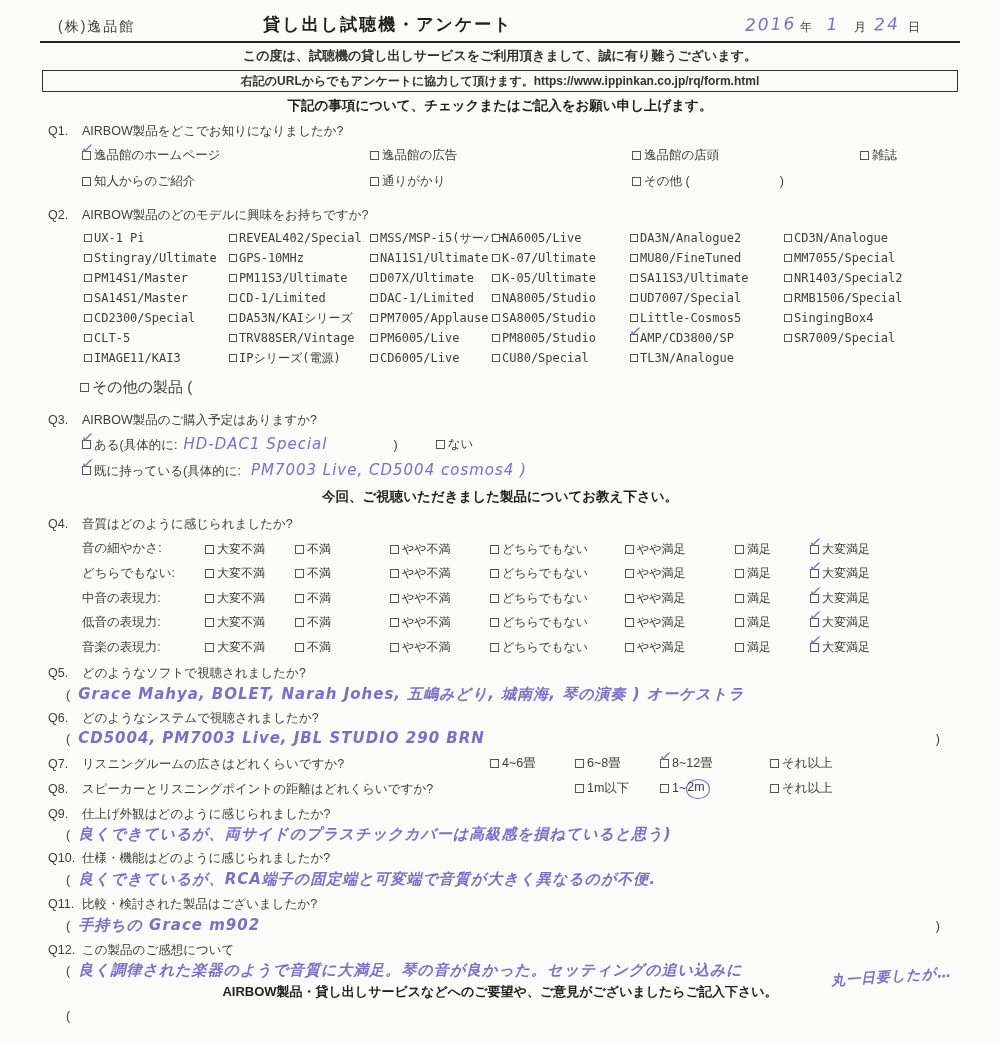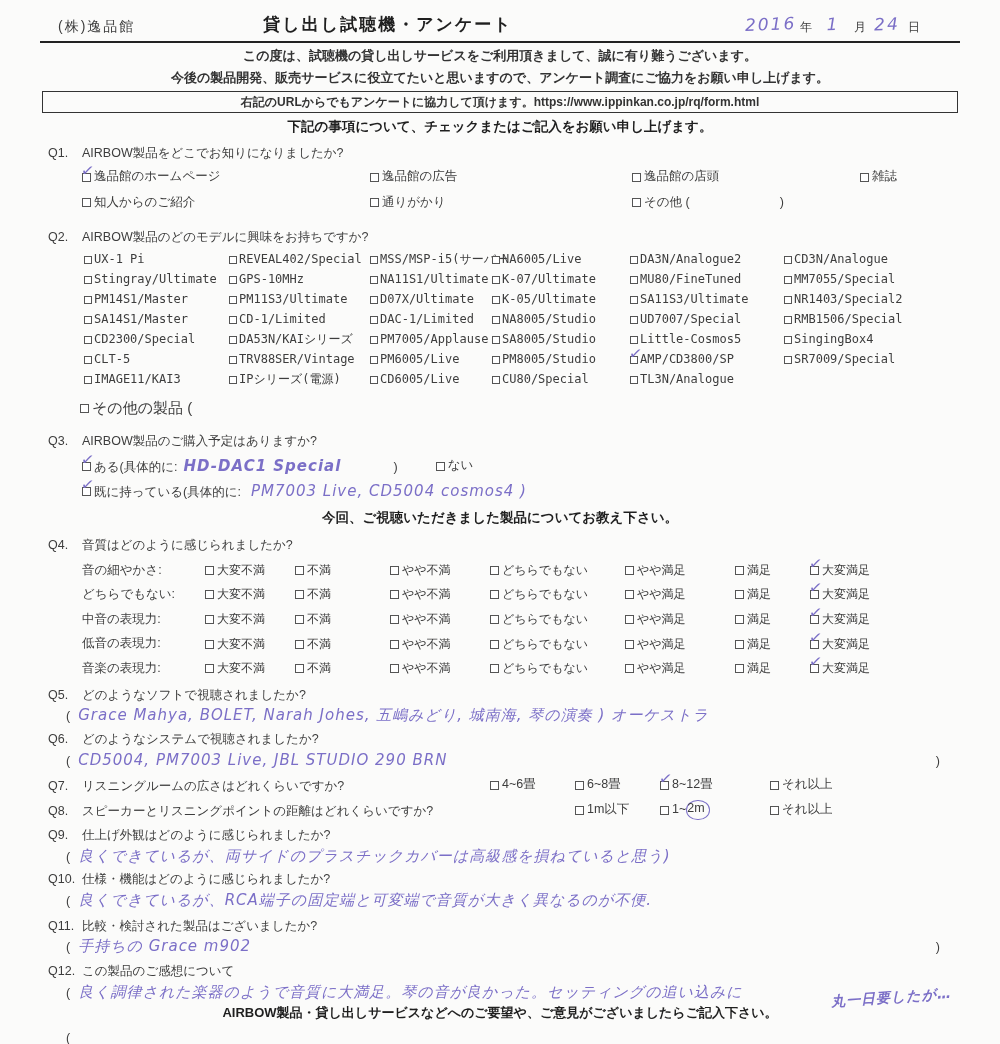--- a/index.html
+++ b/index.html
@@ -52,34 +52,34 @@
 
   
   .q2-grid{display:grid;grid-template-columns:145px 141px 122px 138px 154px 1fr;row-gap:5px;margin:7px 0 0 84px;}
   .q2opt .cb{width:8px;height:8px;margin-right:2px;}
   .model{font-family:"DejaVu Sans Mono","Liberation Mono",monospace;font-size:12px;white-space:nowrap;}
   .q2-other{display:flex;align-items:center;margin:12px 0 0 80px;font-size:15px;}
 
   
   .q3row{display:flex;align-items:baseline;margin:7px 0 0 82px;}
   .q3 .hw{font-size:15px;letter-spacing:1px;}
-  .q3-hw1{display:inline-block;min-width:210px;margin-left:6px;font-weight:bold;}
+  .q3-hw1{display:inline-block;min-width:210px;margin-left:6px;}
   .q3-nai{margin-left:38px;display:inline-flex;align-items:center;}
 
   .section-title{text-align:center;font-weight:bold;font-size:13.5px;margin-top:9px;color:var(--ink-strong);}
 
   
   .q4row{display:flex;margin:9px 0 0 82px;}
   .q4label{width:123px;flex:none;}
   .q4opt{display:inline-flex;align-items:center;flex:none;font-size:12px;white-space:nowrap;}
 
   
   .ansline{margin:3px 0 0 66px;display:flex;align-items:baseline;}
   .ansline .open{flex:none;margin-right:8px;}
-  .ansline .hw{font-size:15px;letter-spacing:1px;}
+  .ansline .hw{font-size:15px;letter-spacing:1px;font-weight:bold;}
   .ansline .closep{margin-left:auto;margin-right:60px;}
 
   
   .q7text{width:408px;flex:none;}
   .q8text{width:493px;flex:none;}
   .inlineopt{display:inline-flex;align-items:center;flex:none;white-space:nowrap;}
   .circle{border:1.6px solid var(--hw);border-radius:50%;padding:0 4px 2px 0;display:inline-block;}
 
   .feedback-line{position:relative;text-align:center;font-weight:bold;font-size:13px;
     margin-top:4px;color:var(--ink-strong);}
@@ -100,21 +100,20 @@
       <span class="hw hw-date">2016</span>
       <span>年</span>
       <span class="hw hw-date">1</span>
       <span>月</span>
       <span class="hw hw-date">24</span>
       <span>日</span>
     </span>
   </div>
 
   <div class="intro1">この度は、試聴機の貸し出しサービスをご利用頂きまして、誠に有り難うございます。</div>
-  <div class="intro2">今後の製品開発、販売サービスに役立てたいと思いますので、アンケート調査にご協力をお願い申し上げます。</div>
   <div class="urlbox">右記のURLからでもアンケートに協力して頂けます。https://www.ippinkan.co.jp/rq/form.html</div>
   <div class="instruction">下記の事項について、チェックまたはご記入をお願い申し上げます。</div>
 
   <div class="q" style="margin-top:10px">
     <div class="qline">
       <span class="qno">Q1.</span>
       <span class="qtext">AIRBOW製品をどこでお知りになりましたか?</span>
     </div>
     <div class="q1-grid">
         <div class="opt">

